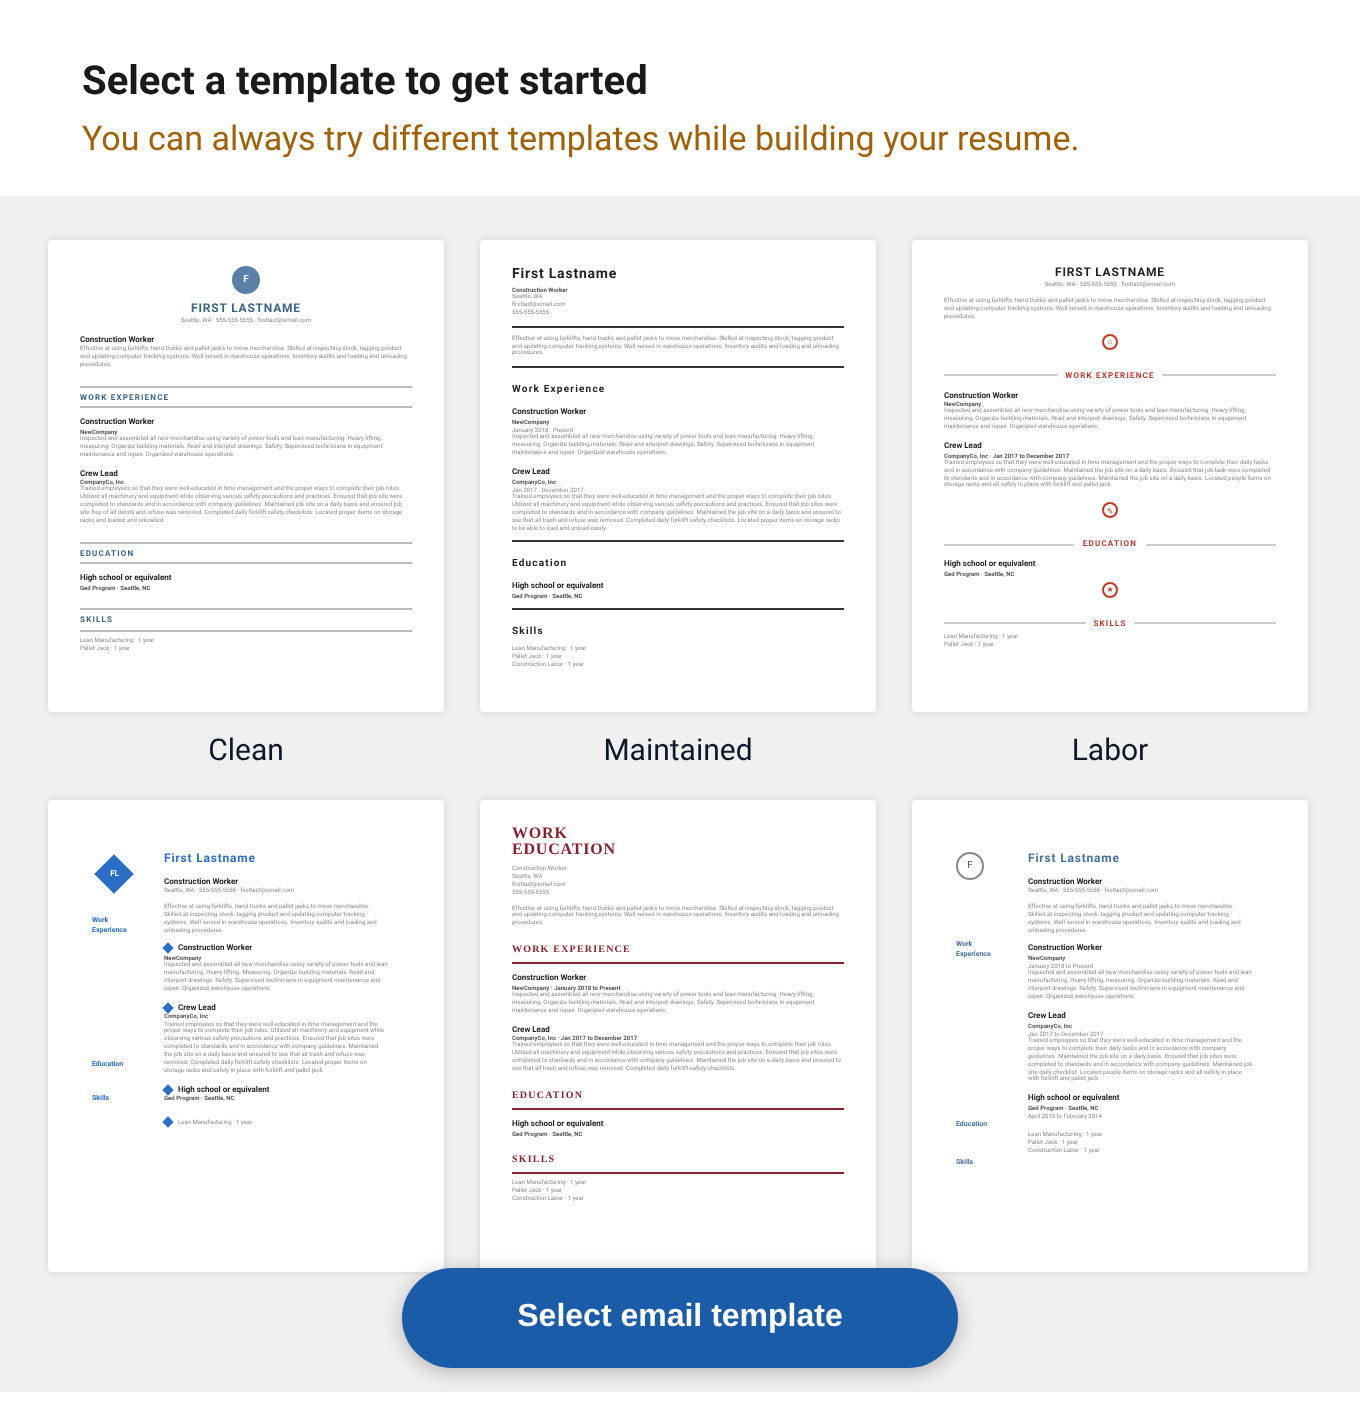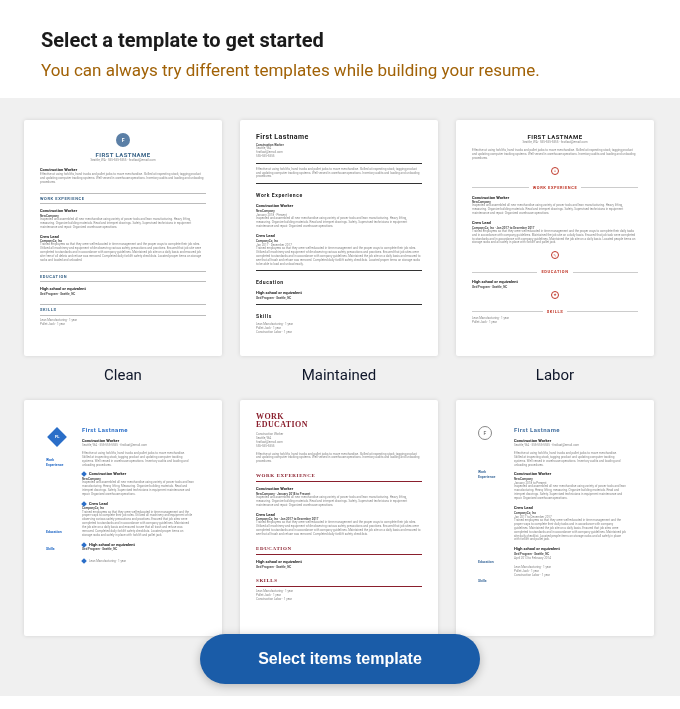--- a/index.html
+++ b/index.html
@@ -246,15 +246,15 @@
             <div class="sub">Ged Program · Seattle, NC</div>
             <div class="date">April 2013 to February 2014</div>
             <div class="txt" style="margin-top:6px">Lean Manufacturing · 1 year<br>Pallet Jack · 1 year<br>Construction Labor · 1 year</div>
           </div>
         </div>
       </div>
     </div>
   </div>
 
   <div class="cta-wrap">
-    <button class="cta">Select items template</button>
+    <button class="cta">Select email template</button>
   </div>
 </div>
 
 </body></html>

